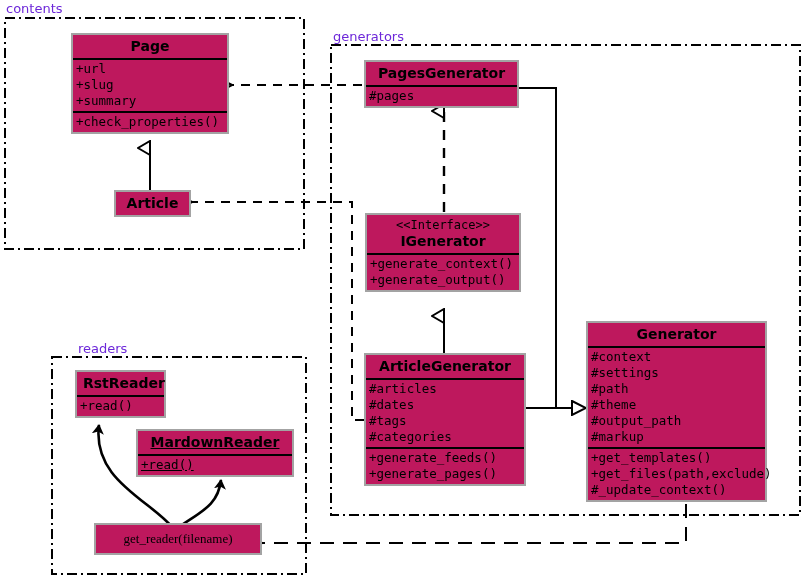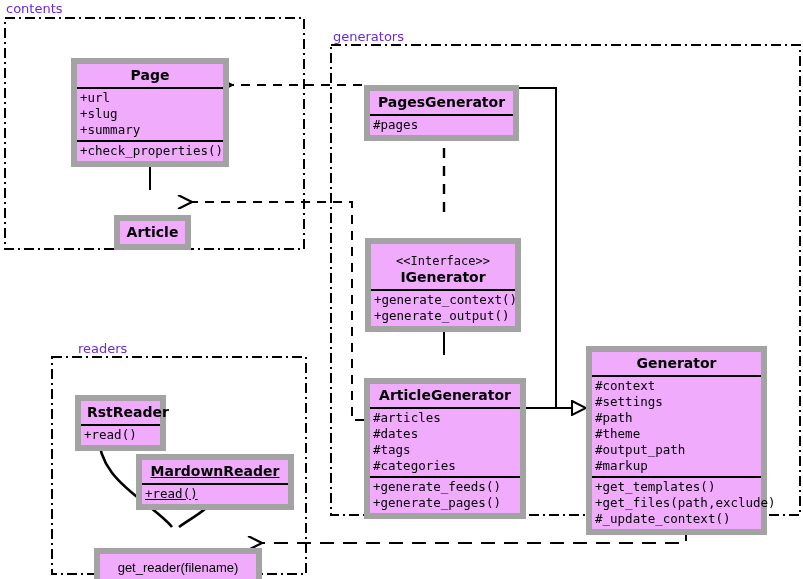--- a/index.html
+++ b/index.html
@@ -30,61 +30,60 @@
     font-size: 13px;
     color: #6d28d9;
     white-space: nowrap;
     line-height: 14px;
   }
 
   
   .uml-class {
     position: absolute;
     box-sizing: border-box;
-    border: 6px solid #a3a3a3;
-    background: #f0abfc;
-    margin-top: 25px;
+    border: 2px solid #a3a3a3;
+    background: #be185d;
   }
   .uml-name {
     font-family: "DejaVu Sans", sans-serif;
     font-weight: bold;
     font-size: 14px;
     text-align: center;
     color: #000000;
     padding: 3px 6px 4px 6px;
     line-height: 16px;
     white-space: nowrap;
   }
   .uml-stereotype {
     font-family: "DejaVu Sans Mono", monospace;
     font-weight: normal;
     font-size: 12px;
     text-align: center;
     color: #000000;
     line-height: 15px;
-    padding-top: 10px;
+    padding-top: 3px;
   }
   .uml-sep {
     border-top: 2px solid #000000;
     height: 0;
     font-size: 0;
     line-height: 0;
   }
   .uml-compartment {
     padding: 1px 2px 2px 3px;
   }
   .uml-member {
     font-family: "DejaVu Sans Mono", monospace;
     font-size: 12.5px;
     color: #000000;
     line-height: 16px;
     white-space: nowrap;
   }
   .uml-plain {
-    font-family: Liberation Sans, sans-serif;
+    font-family: Liberation Serif, serif;
     font-size: 13px;
     color: #000000;
     text-align: center;
     line-height: 16px;
     white-space: nowrap;
     padding: 6px 8px;
   }
 </style>
 </head>
 <body>

